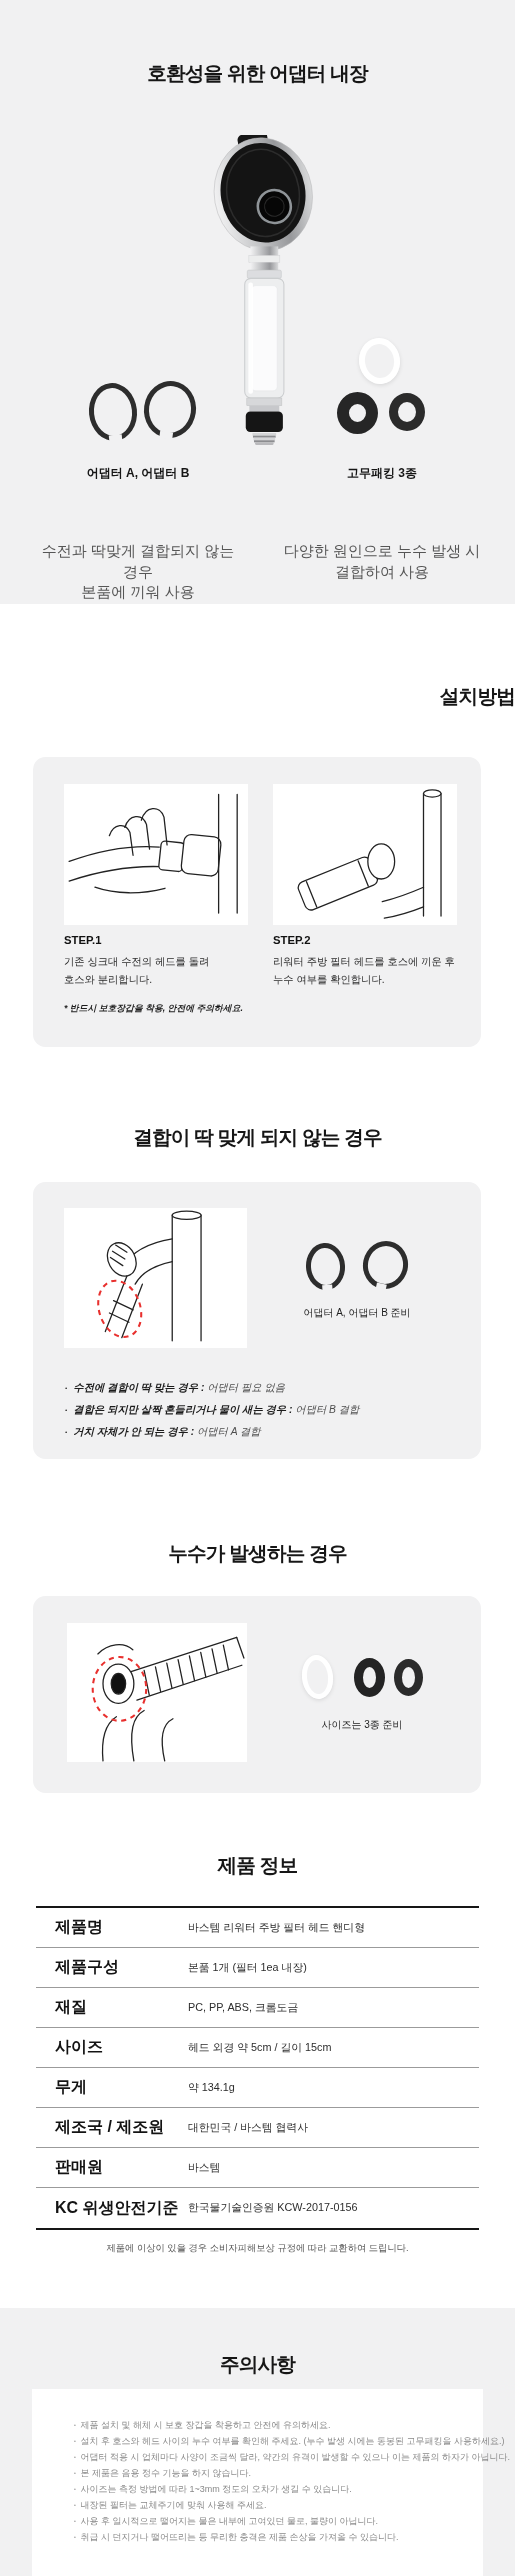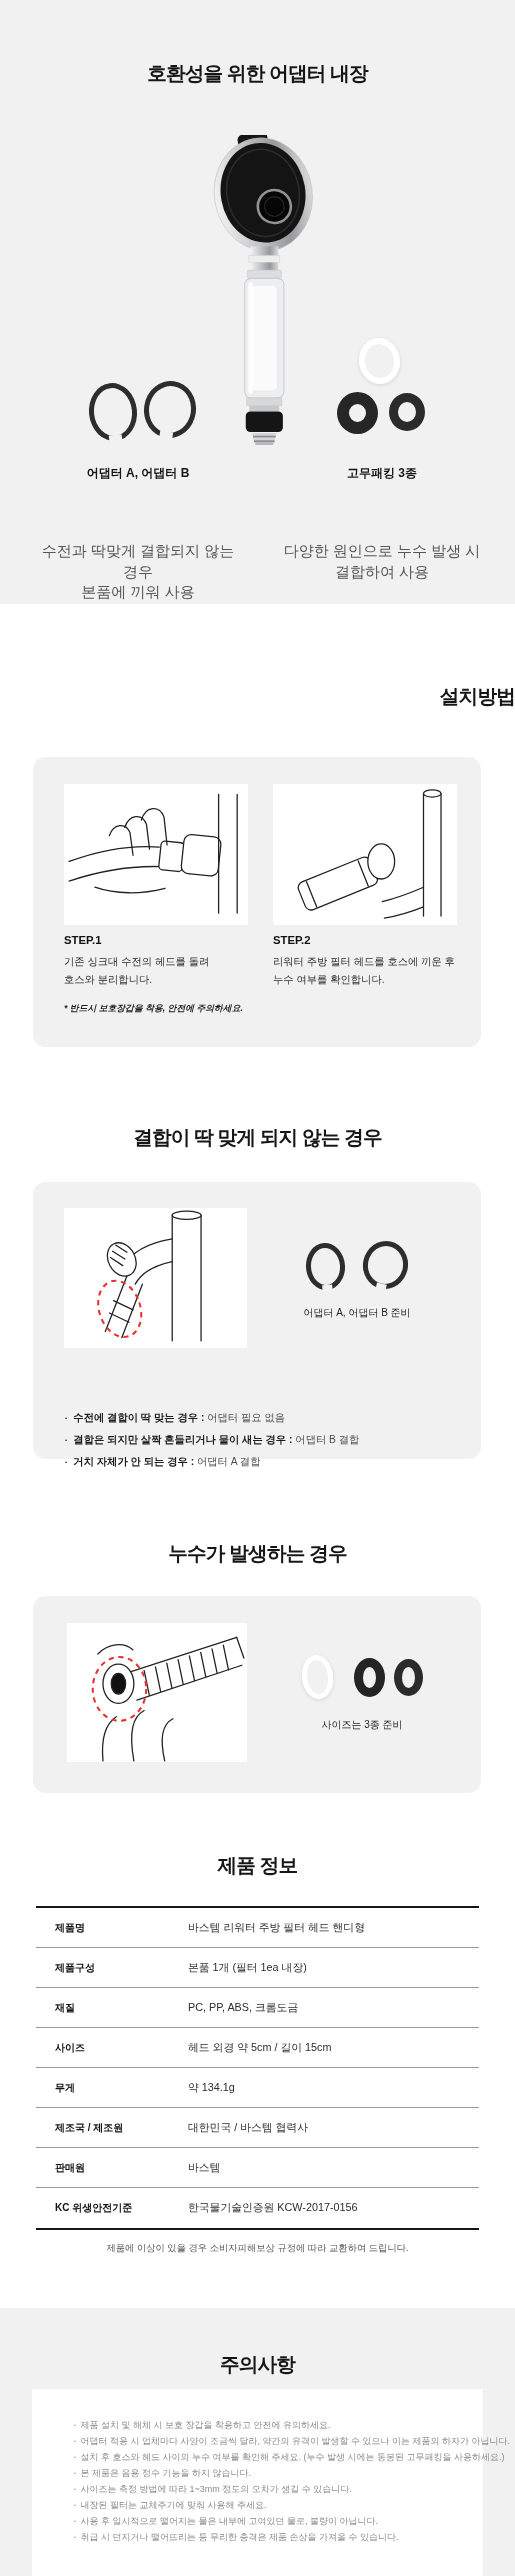--- a/index.html
+++ b/index.html
@@ -35,32 +35,32 @@
   .card{position:absolute;left:33px;width:448px;background:#f1f1f2;border-radius:12.4px;}
   .panel{position:absolute;background:#ffffff;overflow:hidden;}
   .panel svg{display:block;width:100%;height:100%;}
 
   .step-label{font-size:11.3px;font-weight:800;color:#111111;margin:0 0 7.2px 0;}
   .step-text{font-size:10.3px;color:#2c2c2c;line-height:18px;}
   .step-note{font-size:8.8px;font-weight:700;color:#1d1d1d;margin-top:13.4px;font-style:italic;}
 
   .caption{position:absolute;width:206px;text-align:center;font-size:10px;font-weight:500;color:#1e1e1e;}
 
-  .fit-bullets{position:absolute;left:65px;top:1412px;width:392px;}
+  .fit-bullets{position:absolute;left:65px;top:1382px;width:392px;font-style:italic;}
   .fit-bullet{font-size:10.3px;margin-bottom:10.8px;line-height:11.3px;}
   .fit-bullet::before{content:"•";font-size:6.2px;color:#2a2a2a;vertical-align:1px;margin-right:6.2px;}
   .fit-bold{font-weight:800;color:#1c1c1c;}
   .fit-rest{color:#4e4e4e;}
 
   
   .info-table{position:absolute;left:36px;top:1906px;width:443px;
               border-top:2.1px solid #161616;border-bottom:2.1px solid #161616;}
   .info-row{display:flex;align-items:center;height:40px;border-bottom:1px solid #9b9b9b;box-sizing:border-box;}
   .info-row:last-child{border-bottom:none;}
-  .info-label{width:133px;padding-left:19px;font-size:10px;font-weight:800;color:#131313;}
+  .info-label{width:133px;padding-left:19px;font-size:16px;font-weight:800;color:#131313;}
   .info-value{flex:1;font-size:10.8px;color:#2d2d2d;}
   .table-note{position:absolute;left:0;width:515px;top:2242px;text-align:center;font-size:9.3px;color:#555555;}
 
   
   .caution-card{position:absolute;left:32px;top:2389px;width:451px;height:188px;background:#ffffff;}
   .caution-list{position:absolute;left:74px;top:2417px;width:402px;}
   .caution-item{font-size:9px;color:#8a8a8a;line-height:16px;white-space:nowrap;}
   .caution-item::before{content:"•";font-size:5.2px;color:#9a9a9a;margin-right:4.6px;vertical-align:1px;}
 
   .gasket{position:absolute;border-radius:50%;box-sizing:border-box;}
@@ -275,22 +275,22 @@
       </div>
   </div>
 
   <div class="table-note">제품에 이상이 있을 경우 소비자피해보상 규정에 따라 교환하여 드립니다.</div>
 
   <div class="band band2"></div>
   <div class="h-title" style="top:2352px;">주의사항</div>
   <div class="caution-card"></div>
   <div class="caution-list">
     <div class="caution-item">제품 설치 및 해체 시 보호 장갑을 착용하고 안전에 유의하세요.</div>
+    <div class="caution-item">설치 후 호스와 헤드 사이의 누수 여부를 확인해 주세요. (누수 발생 시에는 동봉된 고무패킹을 사용하세요.)</div>
     <div class="caution-item">어댑터 적용 시 업체마다 사양이 조금씩 달라, 약간의 유격이 발생할 수 있으나 이는 제품의 하자가 아닙니다.</div>
-    <div class="caution-item">설치 후 호스와 헤드 사이의 누수 여부를 확인해 주세요. (누수 발생 시에는 동봉된 고무패킹을 사용하세요.)</div>
     <div class="caution-item">본 제품은 음용 정수 기능을 하지 않습니다.</div>
     <div class="caution-item">사이즈는 측정 방법에 따라 1~3mm 정도의 오차가 생길 수 있습니다.</div>
     <div class="caution-item">내장된 필터는 교체주기에 맞춰 사용해 주세요.</div>
     <div class="caution-item">사용 후 일시적으로 떨어지는 물은 내부에 고여있던 물로, 불량이 아닙니다.</div>
     <div class="caution-item">취급 시 던지거나 떨어뜨리는 등 무리한 충격은 제품 손상을 가져올 수 있습니다.</div>
   </div>
 
 </div>
 
 

